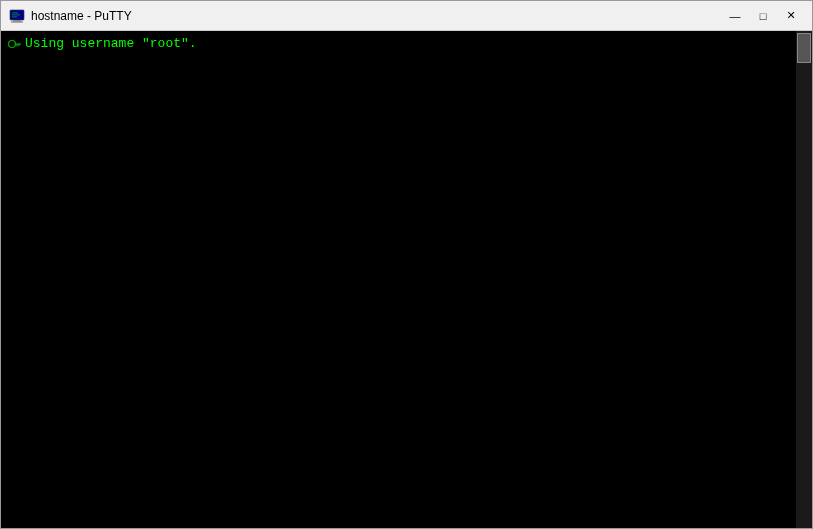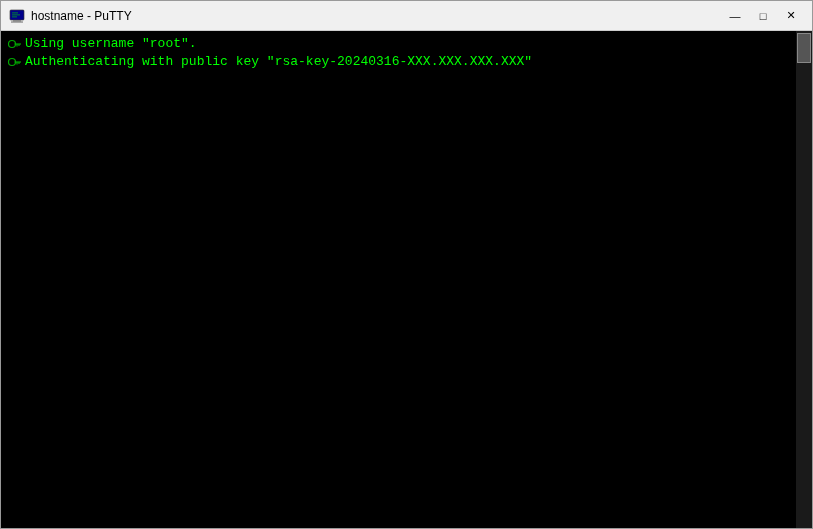--- a/index.html
+++ b/index.html
@@ -175,28 +175,19 @@
     <div class="terminal-line">
       <svg class="line-icon" viewBox="0 0 16 16" xmlns="http://www.w3.org/2000/svg">
         <circle cx="5" cy="8" r="3.5" fill="none" stroke="#00aa00" stroke-width="1.2"></circle>
         <line x1="7.5" y1="8" x2="14" y2="8" stroke="#00aa00" stroke-width="1.2"></line>
         <line x1="12" y1="8" x2="12" y2="10" stroke="#00aa00" stroke-width="1.2"></line>
         <line x1="10" y1="8" x2="10" y2="10.5" stroke="#00aa00" stroke-width="1.2"></line>
       </svg>
       <span class="line-text">Using username "root".</span>
     </div>
 
-    <div class="terminal-line">
-      <svg class="line-icon" viewBox="0 0 16 16" xmlns="http://www.w3.org/2000/svg">
-        <circle cx="5" cy="8" r="3.5" fill="none" stroke="#00aa00" stroke-width="1.2"></circle>
-        <line x1="7.5" y1="8" x2="14" y2="8" stroke="#00aa00" stroke-width="1.2"></line>
-        <line x1="12" y1="8" x2="12" y2="10" stroke="#00aa00" stroke-width="1.2"></line>
-        <line x1="10" y1="8" x2="10" y2="10.5" stroke="#00aa00" stroke-width="1.2"></line>
-      </svg>
-      <span class="line-text">Authenticating with public key "rsa-key-20240316-XXX.XXX.XXX.XXX"</span>
-    </div>
 
 
     <div class="scrollbar">
       <div class="scrollbar-thumb"></div>
     </div>
   </div>
 </div>
 
 </body></html>

